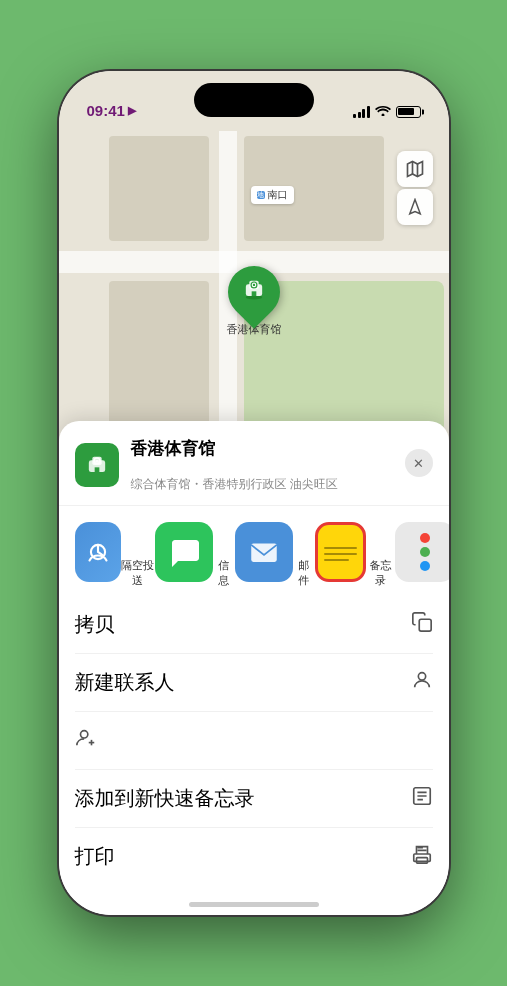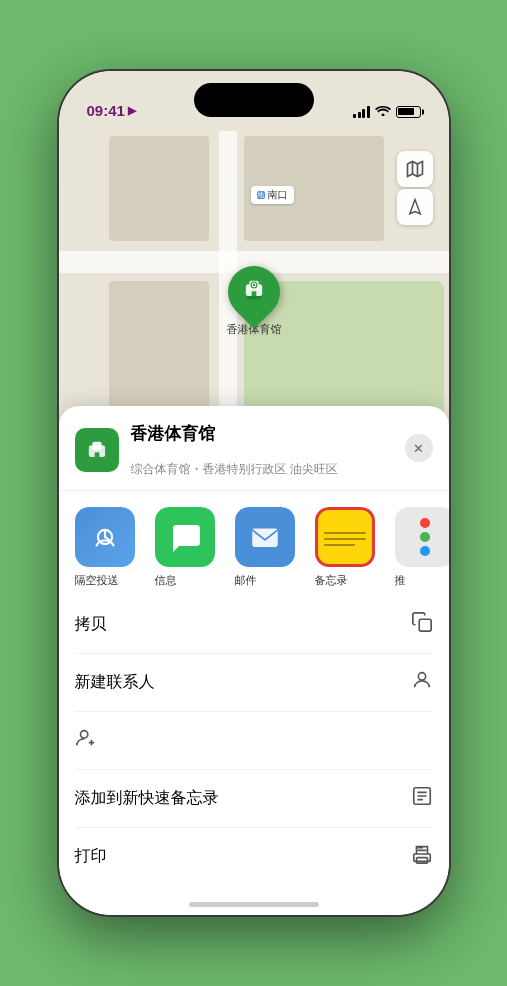--- a/index.html
+++ b/index.html
@@ -338,22 +338,22 @@
     .share-row {
       display: flex;
       align-items: center;
       padding: 16px 16px 8px;
       gap: 0;
       overflow: hidden;
     }
 
     .share-item {
       display: flex;
-      flex-direction: column;
-      align-items: flex-start;
+      flex-direction: row;
+      align-items: flex-end;
       width: 80px;
       flex-shrink: 0;
       cursor: pointer;
     }
 
     .share-icon-wrap {
       width: 60px;
       height: 60px;
       border-radius: 14px;
       display: flex;
@@ -409,21 +409,21 @@
       padding: 15px 0;
       border-bottom: 1px solid #f0f0f0;
       cursor: pointer;
     }
 
     .action-item:last-child {
       border-bottom: none;
     }
 
     .action-label {
-      font-size: 16px;
+      font-size: 20px;
       color: #000;
     }
 
     .action-icon {
       font-size: 20px;
       color: #555;
     }
 
     
     .home-indicator {

